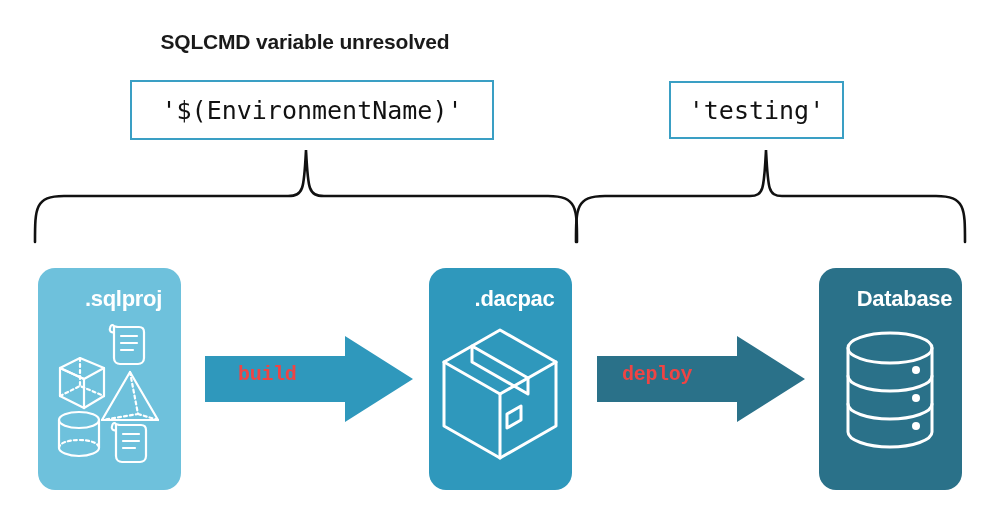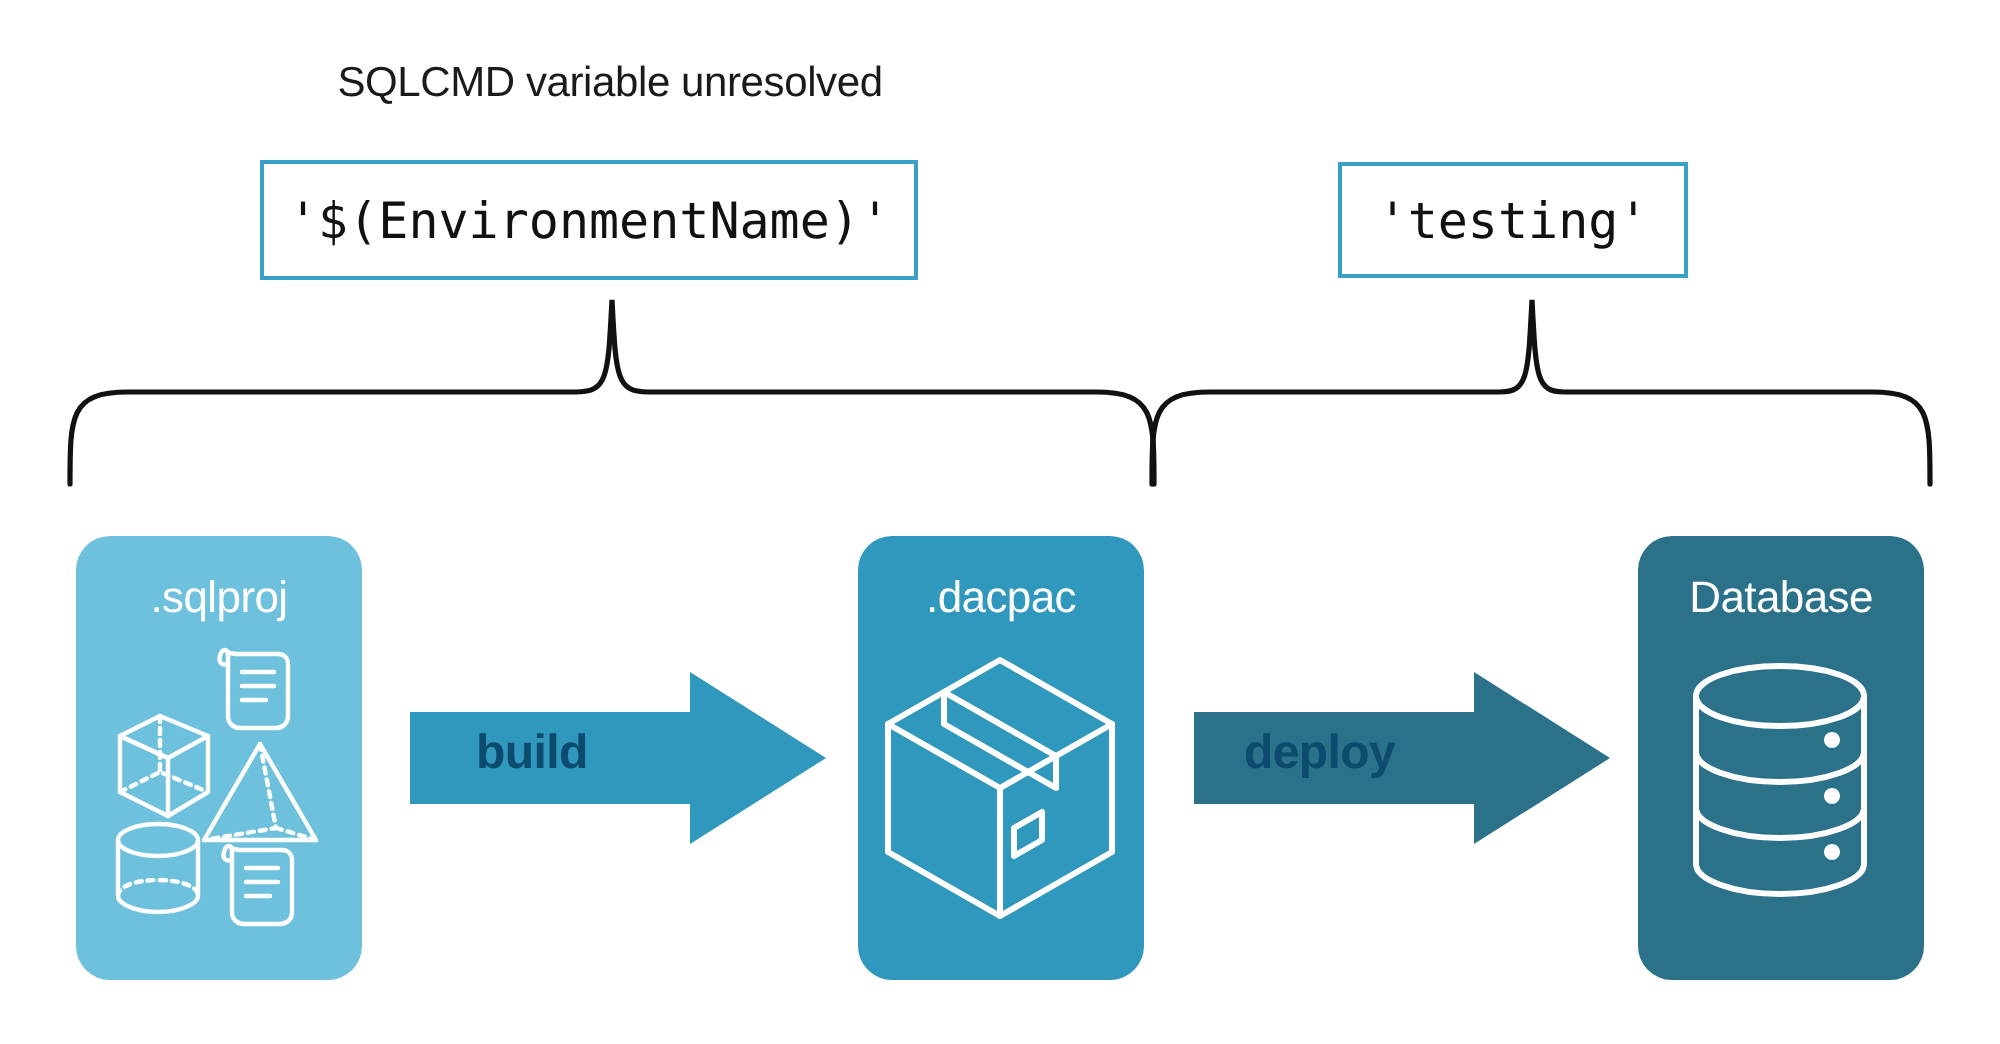--- a/index.html
+++ b/index.html
@@ -12,21 +12,21 @@
     width: 1000px;
     height: 522px;
     background: #ffffff;
     font-family: "Liberation Sans", sans-serif;
     overflow: hidden;
   }
 
   
   .heading {
     position: absolute;
-    font-weight: normal;
+    font-weight: bold;
     font-size: 21px;
     color: #1a1a1a;
     text-align: center;
     letter-spacing: -0.2px;
     white-space: nowrap;
   }
   #heading-left  { left: 90px;  top: 30px; width: 430px; }
   #heading-right { left: 600px; top: 30px; width: 334px; }
 
   
@@ -36,67 +36,68 @@
     background: #ffffff;
     box-sizing: border-box;
     display: flex;
     align-items: center;
     justify-content: center;
     font-family: "DejaVu Sans Mono", monospace;
     font-size: 25px;
     color: #111111;
     letter-spacing: 0px;
   }
-  #code-box-left  { left: 130px; top: 80px; width: 329px; height: 60px; }
+  #code-box-left  { left: 130px; top: 80px; width: 364px; height: 60px; }
   #code-box-right { left: 669px; top: 81px; width: 175px; height: 58px; }
 
   
   .brace { position: absolute; }
   #brace-left  { left: 20px;  top: 148px; }
   #brace-right { left: 560px; top: 148px; }
 
   
   .stage-box {
     position: absolute;
     border-radius: 17px;
     box-sizing: border-box;
   }
   .stage-box .box-label {
     position: absolute;
     top: 18px;
-    left: 0;
+    left: 14px;
     width: 100%;
     text-align: center;
     color: #ffffff;
-    font-weight: normal;
+    font-weight: bold;
     font-size: 22px;
     letter-spacing: -0.3px;
   }
   .stage-box .box-art {
     position: absolute;
     left: 0;
     top: 48px;
     width: 100%;
   }
 
   #box-sqlproj  { left: 38px;  top: 268px; width: 143px; height: 222px; background: #6ec1dc; }
   #box-dacpac   { left: 429px; top: 268px; width: 143px; height: 222px; background: #2f98bc; }
   #box-database { left: 819px; top: 268px; width: 143px; height: 222px; background: #2a7189; }
 
   
   .arrow {
     position: absolute;
   }
   .arrow-label {
     position: absolute;
-    color: #0c4a6e;
+    color: #ef4444;
     font-weight: bold;
-    font-size: 24px;
+    font-size: 20px;
     letter-spacing: -0.3px;
     white-space: nowrap;
+    font-family: Liberation Mono, monospace;
   }
   #arrow-build  { left: 205px; top: 334px; }
   #arrow-deploy { left: 597px; top: 334px; }
   #arrow-build-label  { left: 238px; top: 363px; }
   #arrow-deploy-label { left: 622px; top: 363px; }
 </style>
 </head>
 <body>
 
 <div id="stage">

